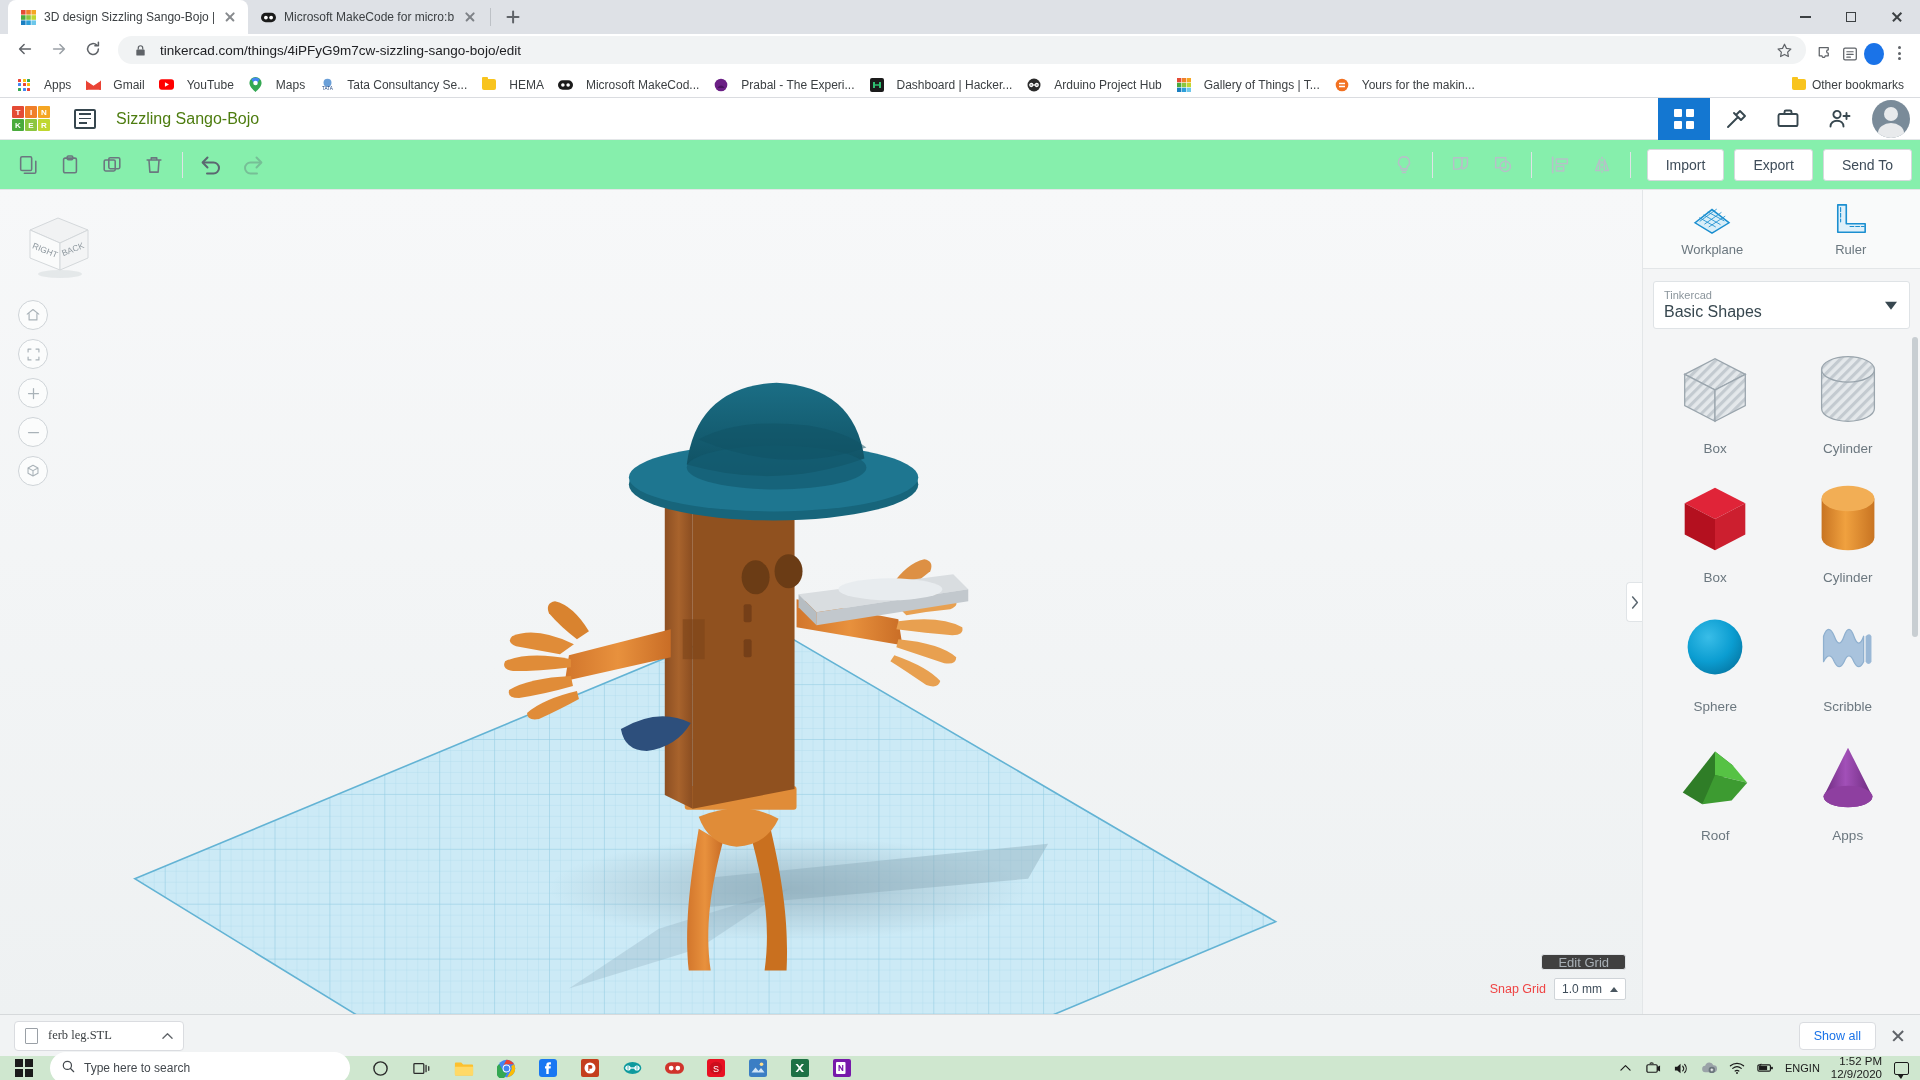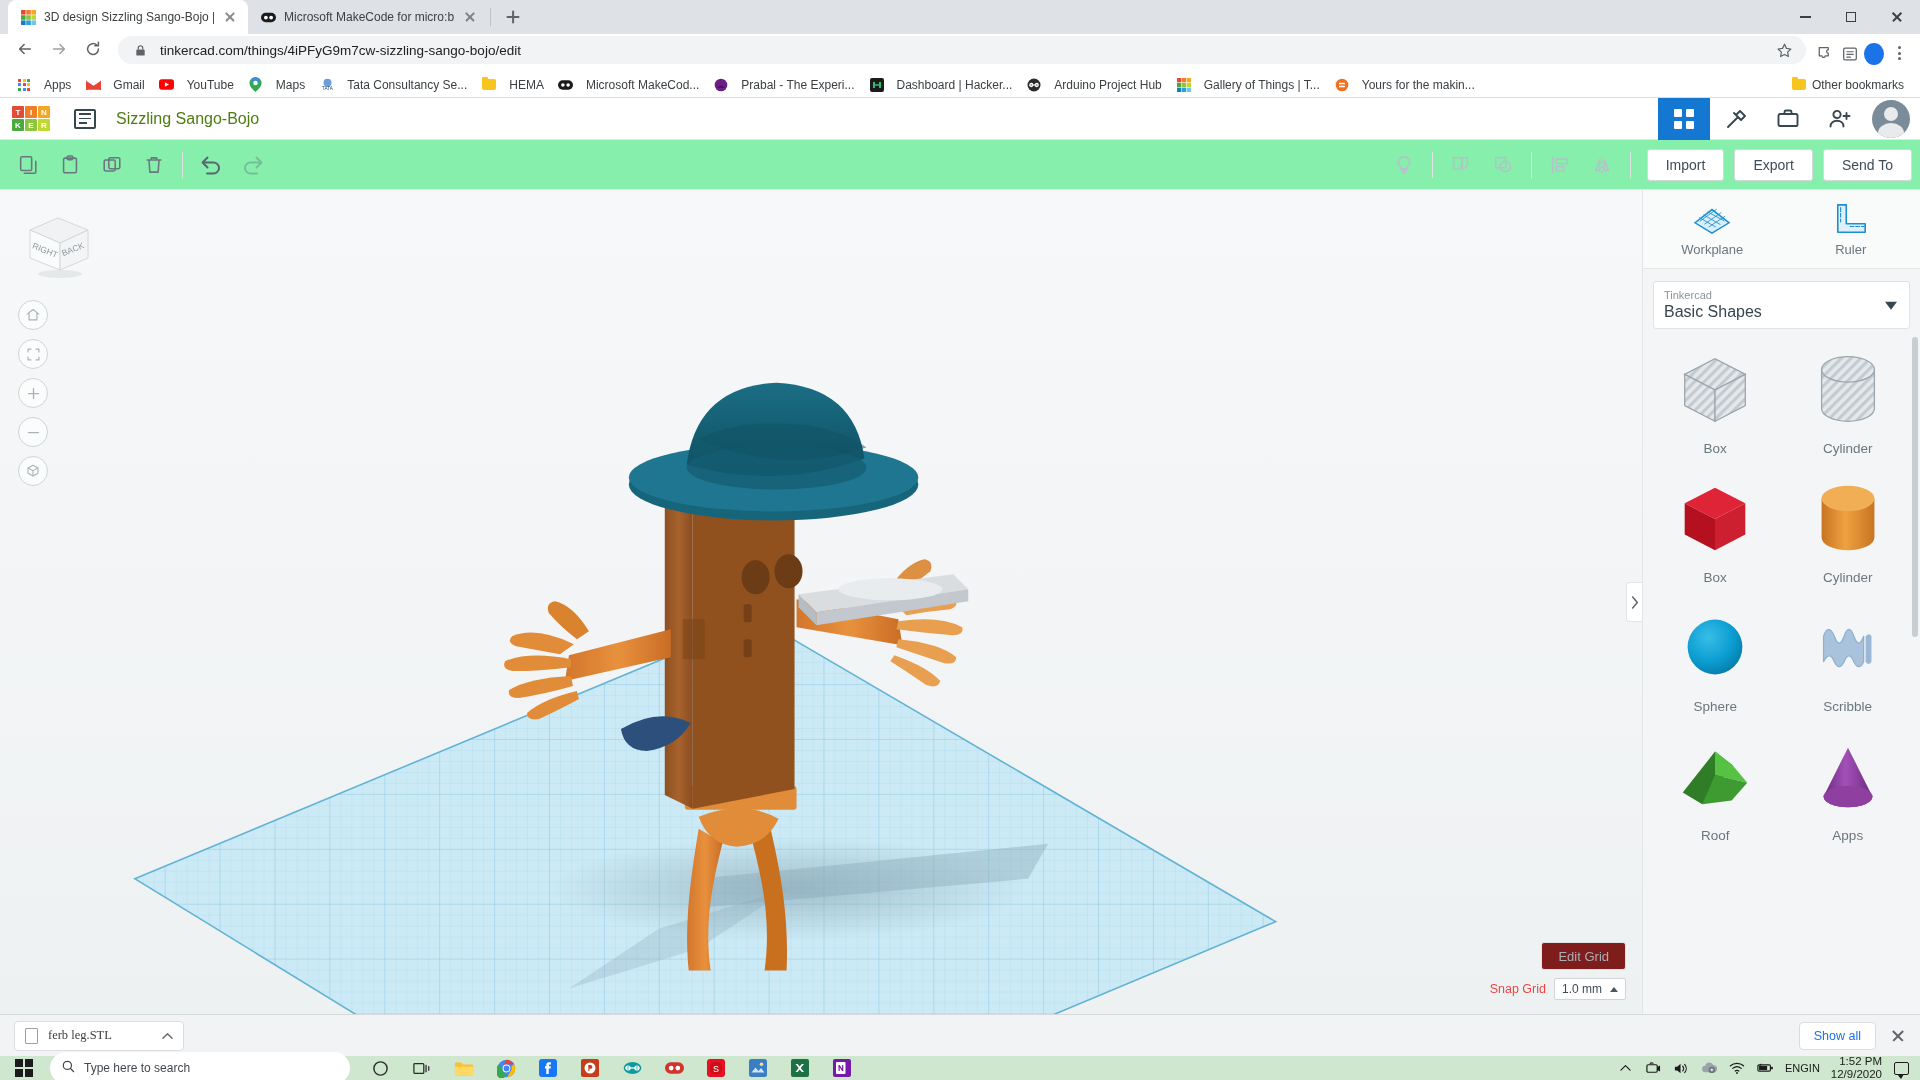--- a/index.html
+++ b/index.html
@@ -165,22 +165,22 @@
     background: #fbfcfc; display:flex; align-items:center; justify-content:center;
   }
 
   
   .plane-wrap { position: absolute; inset: 0; }
 
   
   .grid-ctl { position: absolute; right: 16px; bottom: 14px; text-align: right; }
   .editgrid-btn {
     display:inline-flex; align-items:center; justify-content:center;
-    height: 28px; padding: 0 16px; border:1px solid #e0e4e7; border-radius:3px;
-    background:#7f1d1d; color:#a8b0b6; font-size:13px; margin-bottom: 8px;
+    height: 16px; padding: 0 16px; border:1px solid #e0e4e7; border-radius:3px;
+    background:#404040; color:#a8b0b6; font-size:13px; margin-bottom: 8px;
   }
   .snap-row { display:flex; align-items:center; justify-content:flex-end; gap:8px; }
   .snap-label { font-size: 12.5px; color: #ef4444; }
   .snap-select {
     height: 22px; border:1px solid #cfd4d8; border-radius:2px; background:#fff;
     display:flex; align-items:center; gap:8px; padding: 0 7px; font-size:12px; color:#3e4c59;
   }
   .caret-up { width:0; height:0; border-left:4px solid transparent; border-right:4px solid transparent; border-bottom:5px solid #4a5760; }
 
   

